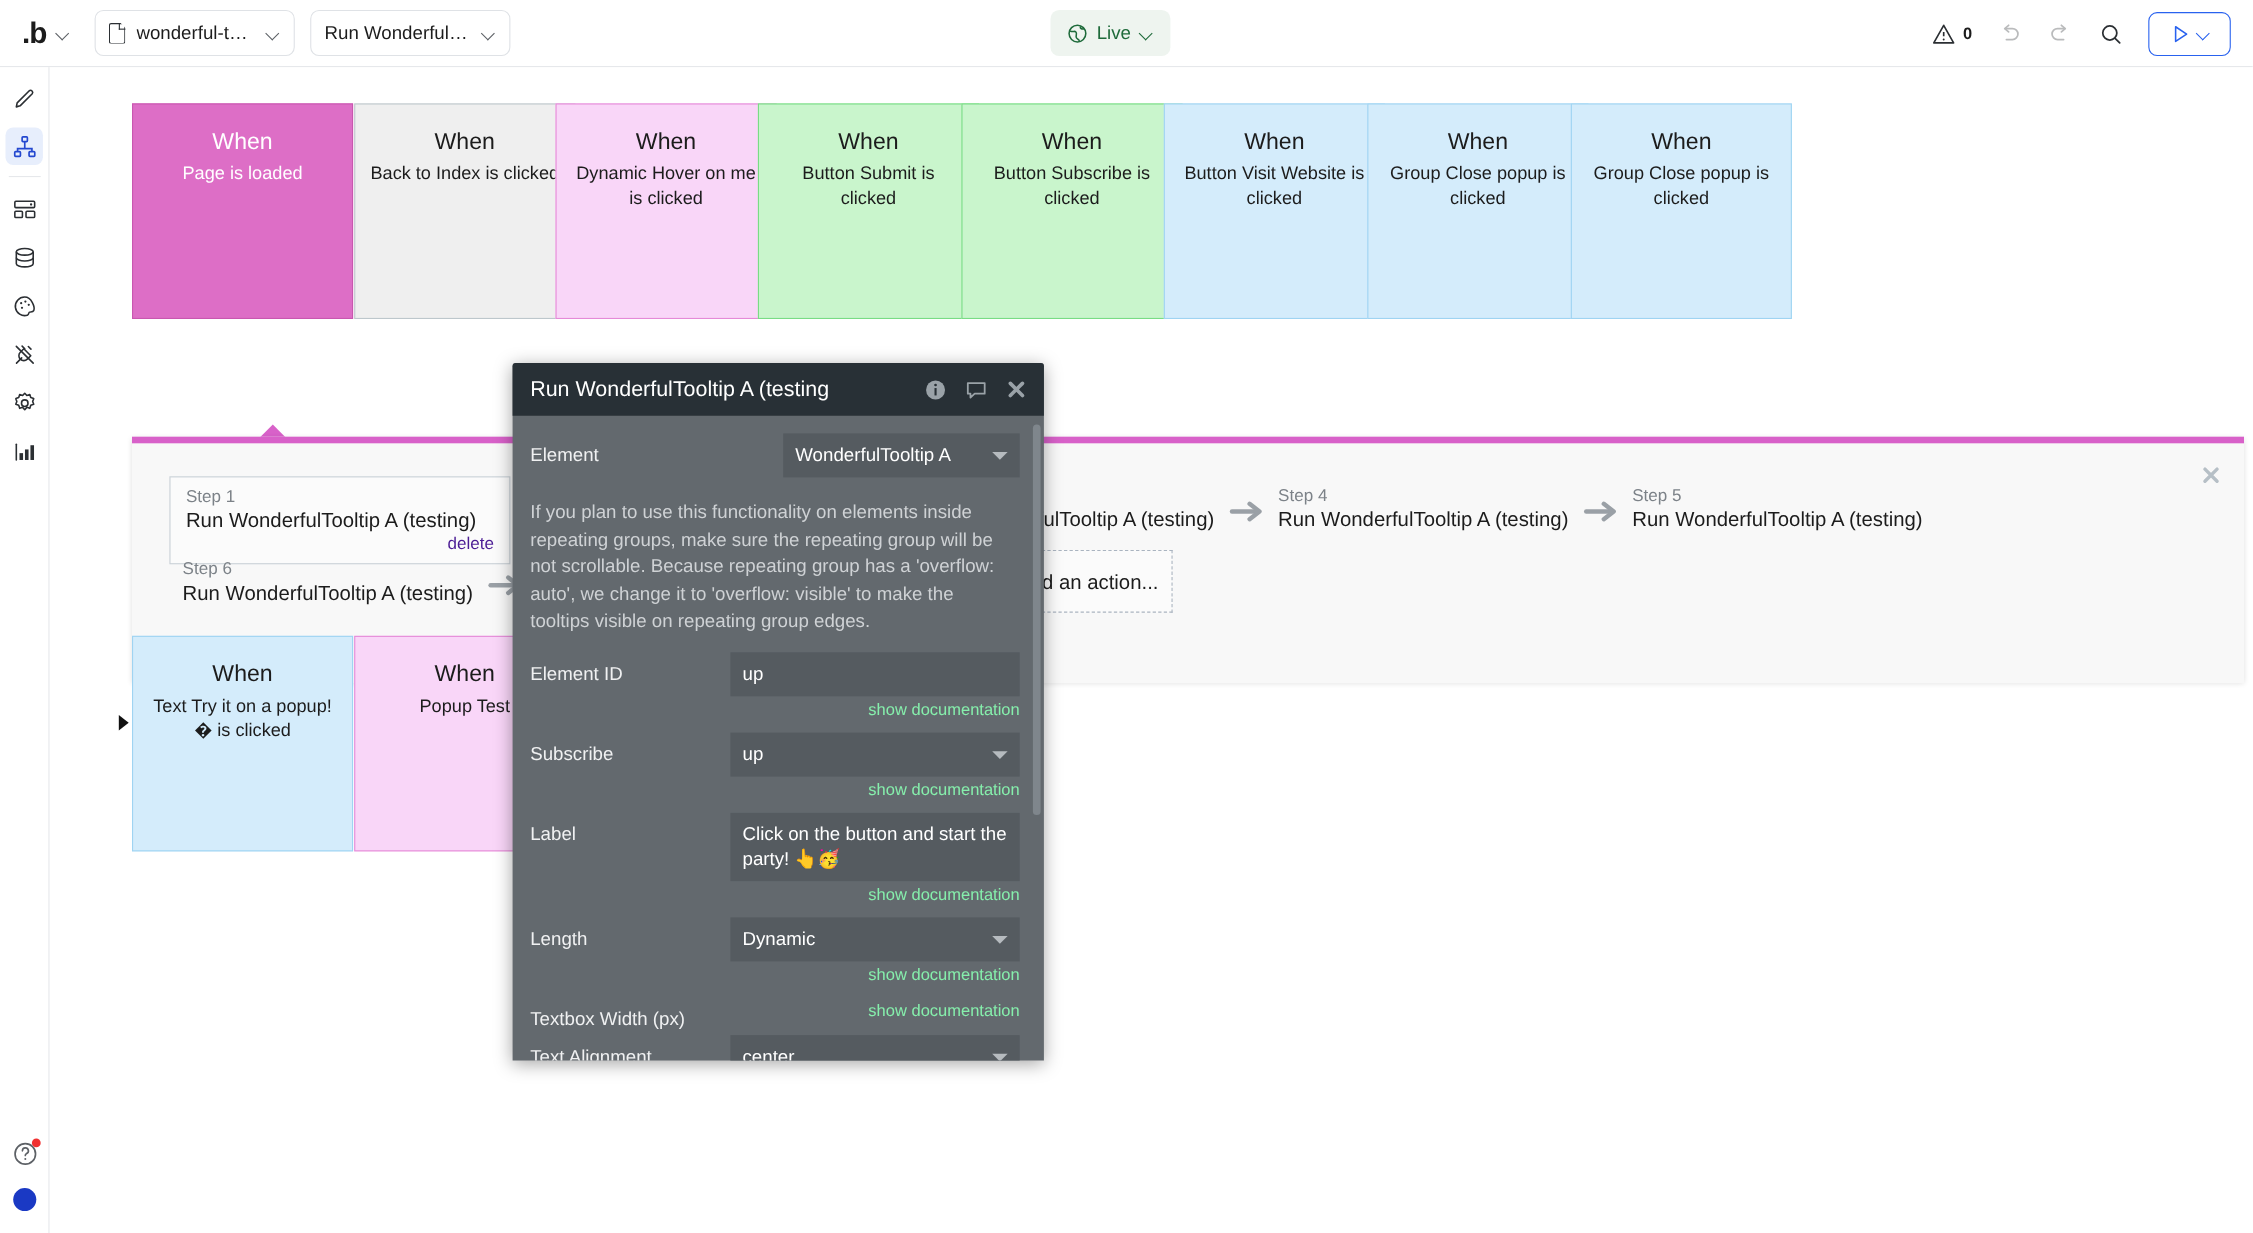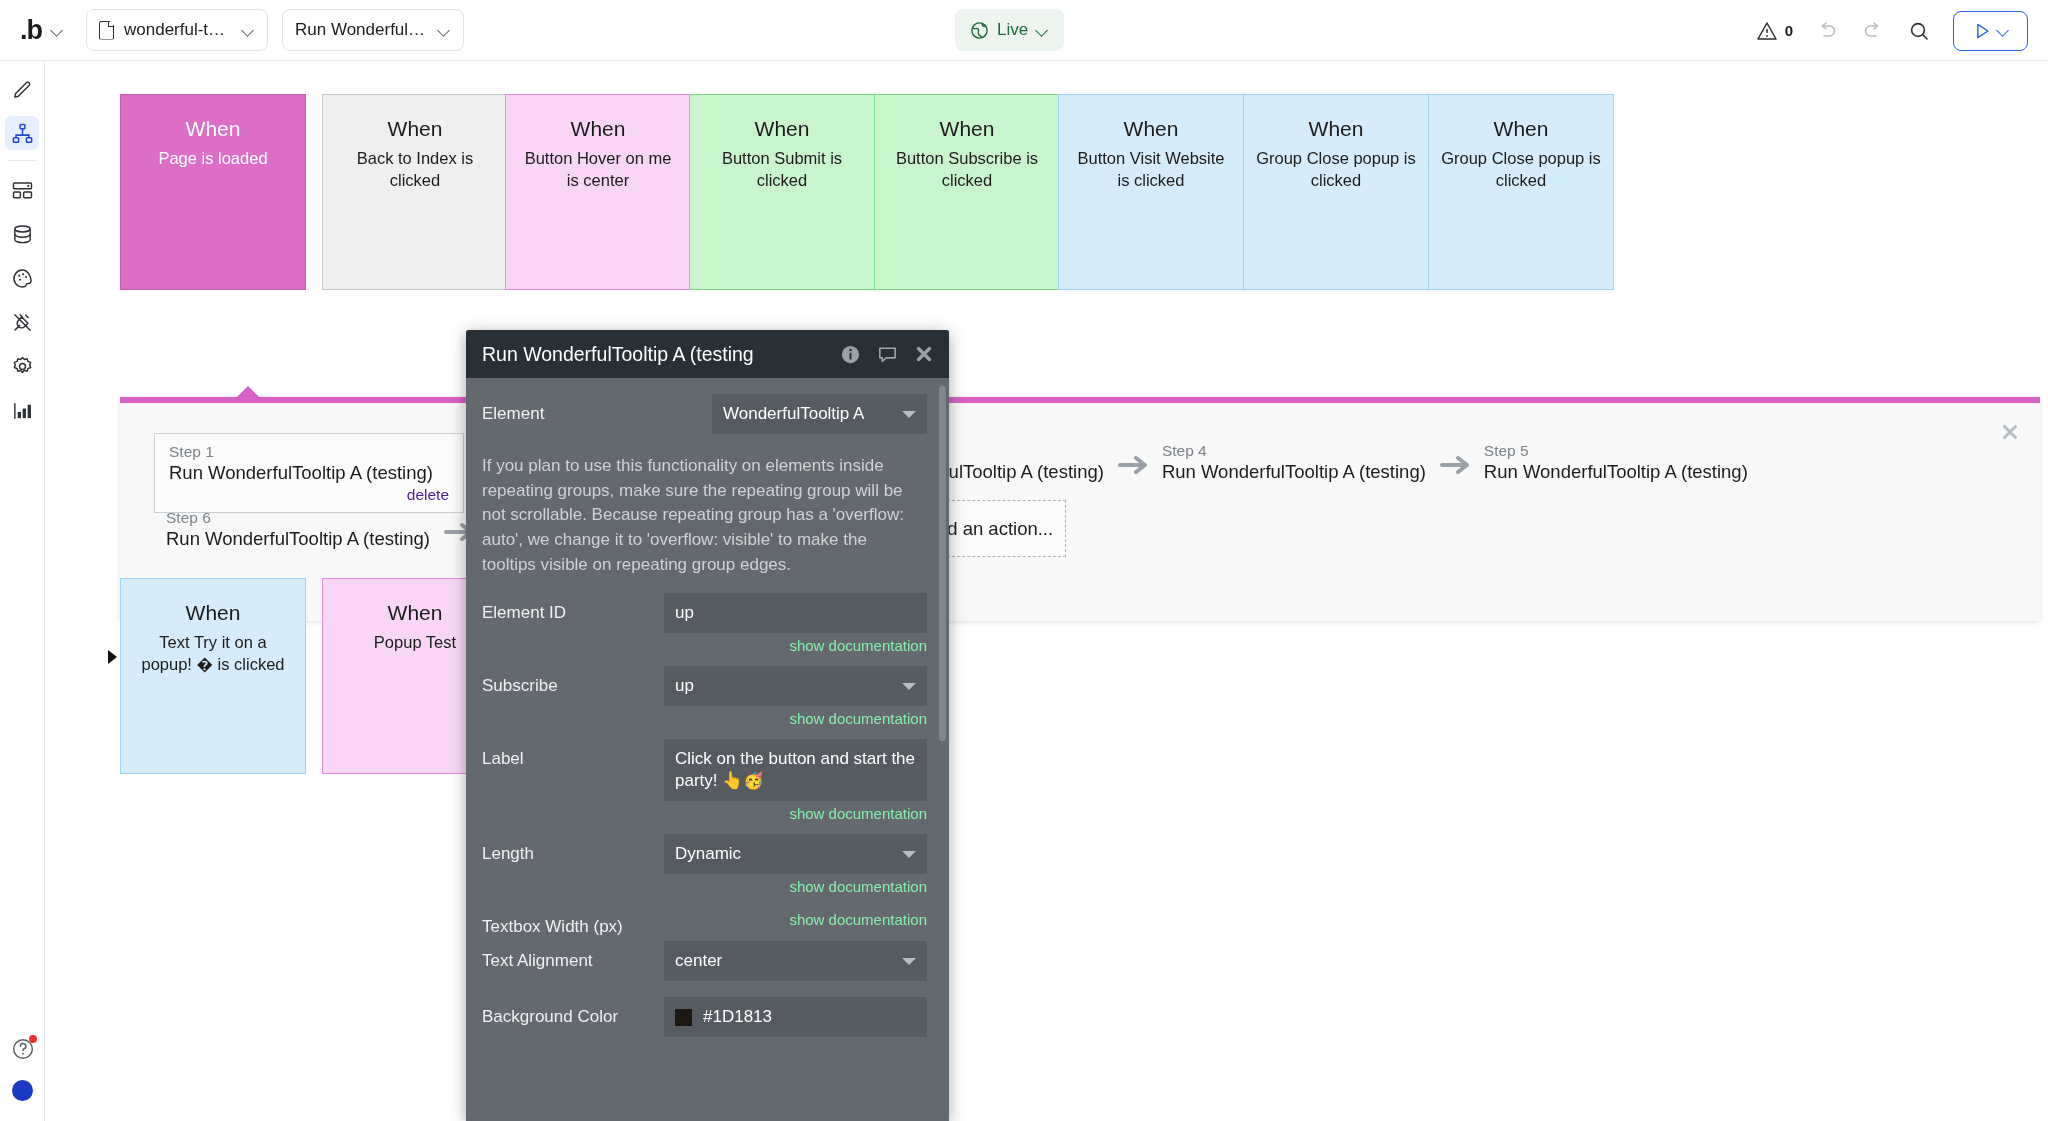--- a/index.html
+++ b/index.html
@@ -96,21 +96,21 @@
 
   .panel-toggle {
     position: absolute; left: 58px; top: 585px; width: 16px; height: 22px;
     display: flex; align-items: center; justify-content: center; cursor: pointer; z-index: 20;
   }
   .tri-right { width: 0; height: 0; border-left: 9px solid #111; border-top: 7px solid transparent; border-bottom: 7px solid transparent; }
 
   
   .ev-row { position: absolute; left: 0; top: 0; width: 2002px; }
   .ev-card {
-    position: absolute; width: 186px; height: 196px; border: 1px solid;
+    position: absolute; width: 201px; height: 196px; border: 1px solid;
     display: flex; flex-direction: column; align-items: center; padding-top: 22px; cursor: pointer;
   }
   .ev-when { font-size: 21px; line-height: 1.18; margin-bottom: 6px; }
   .ev-sub { font-size: 16.5px; line-height: 1.32; text-align: center; padding: 0 12px; }
 
   .ev-row2 .ev-card { height: 196px; }
 
   
   .wf-panel {
     position: absolute; left: 74px; top: 336px; width: 1920px; height: 224px;
@@ -137,21 +137,21 @@
     width: 32px; height: 24px; flex: none; position: relative; margin: 20px 9px 0 9px;
   }
   .add-action {
     border: 1.5px dashed #aab4c0; background: #fbfbfb; width: 260px; height: 57px;
     display: flex; align-items: center; justify-content: center; font-size: 18.5px; color: #1c1c1c;
     cursor: pointer;
   }
 
   
   .modal {
-    position: absolute; left: 466px; top: 330px; width: 483px; height: 791px;
+    position: absolute; left: 466px; top: 330px; width: 483px; height: 634px;
     background: #63696e; box-shadow: 0 3px 16px rgba(0,0,0,0.35); z-index: 60;
     display: flex; flex-direction: column; border-radius: 3px 3px 0 0;
   }
   .modal-head {
     height: 48px; background: #283036; display: flex; align-items: center; padding: 0 14px 0 16px;
     flex: none; border-radius: 3px 3px 0 0;
   }
   .modal-title { flex: 1; color: #fff; font-size: 19.5px; white-space: nowrap; overflow: hidden; }
   .mh-icons { display: flex; align-items: center; gap: 14px; }
   .modal-body { flex: 1; overflow: hidden; position: relative; padding: 16px 22px 0 16px; }
@@ -326,21 +326,21 @@
         <div class="ev-card" style="left: 74px; top: 33px; background: rgb(221, 110, 198); border-color: rgb(201, 87, 176); color: rgb(255, 255, 255);">
           <div class="ev-when">When</div>
           <div class="ev-sub">Page is loaded</div>
         </div>
         <div class="ev-card" style="left: 276px; top: 33px; background: rgb(239, 239, 239); border-color: rgb(189, 199, 204); color: rgb(28, 28, 28);">
           <div class="ev-when">When</div>
           <div class="ev-sub">Back to Index is clicked</div>
         </div>
         <div class="ev-card" style="left: 459px; top: 33px; background: rgb(249, 214, 248); border-color: rgb(229, 138, 216); color: rgb(28, 28, 28);">
           <div class="ev-when">When</div>
-          <div class="ev-sub">Button Hover on me is center</div>
+          <div class="ev-sub">Dynamic Hover on me is clicked</div>
         </div>
         <div class="ev-card" style="left: 643px; top: 33px; background: rgb(201, 245, 204); border-color: rgb(121, 220, 133); color: rgb(28, 28, 28);">
           <div class="ev-when">When</div>
           <div class="ev-sub">Button Submit is clicked</div>
         </div>
         <div class="ev-card" style="left: 828px; top: 33px; background: rgb(201, 245, 204); border-color: rgb(121, 220, 133); color: rgb(28, 28, 28);">
           <div class="ev-when">When</div>
           <div class="ev-sub">Button Subscribe is clicked</div>
         </div>
         <div class="ev-card" style="left: 1012px; top: 33px; background: rgb(212, 236, 251); border-color: rgb(159, 212, 242); color: rgb(28, 28, 28);">

